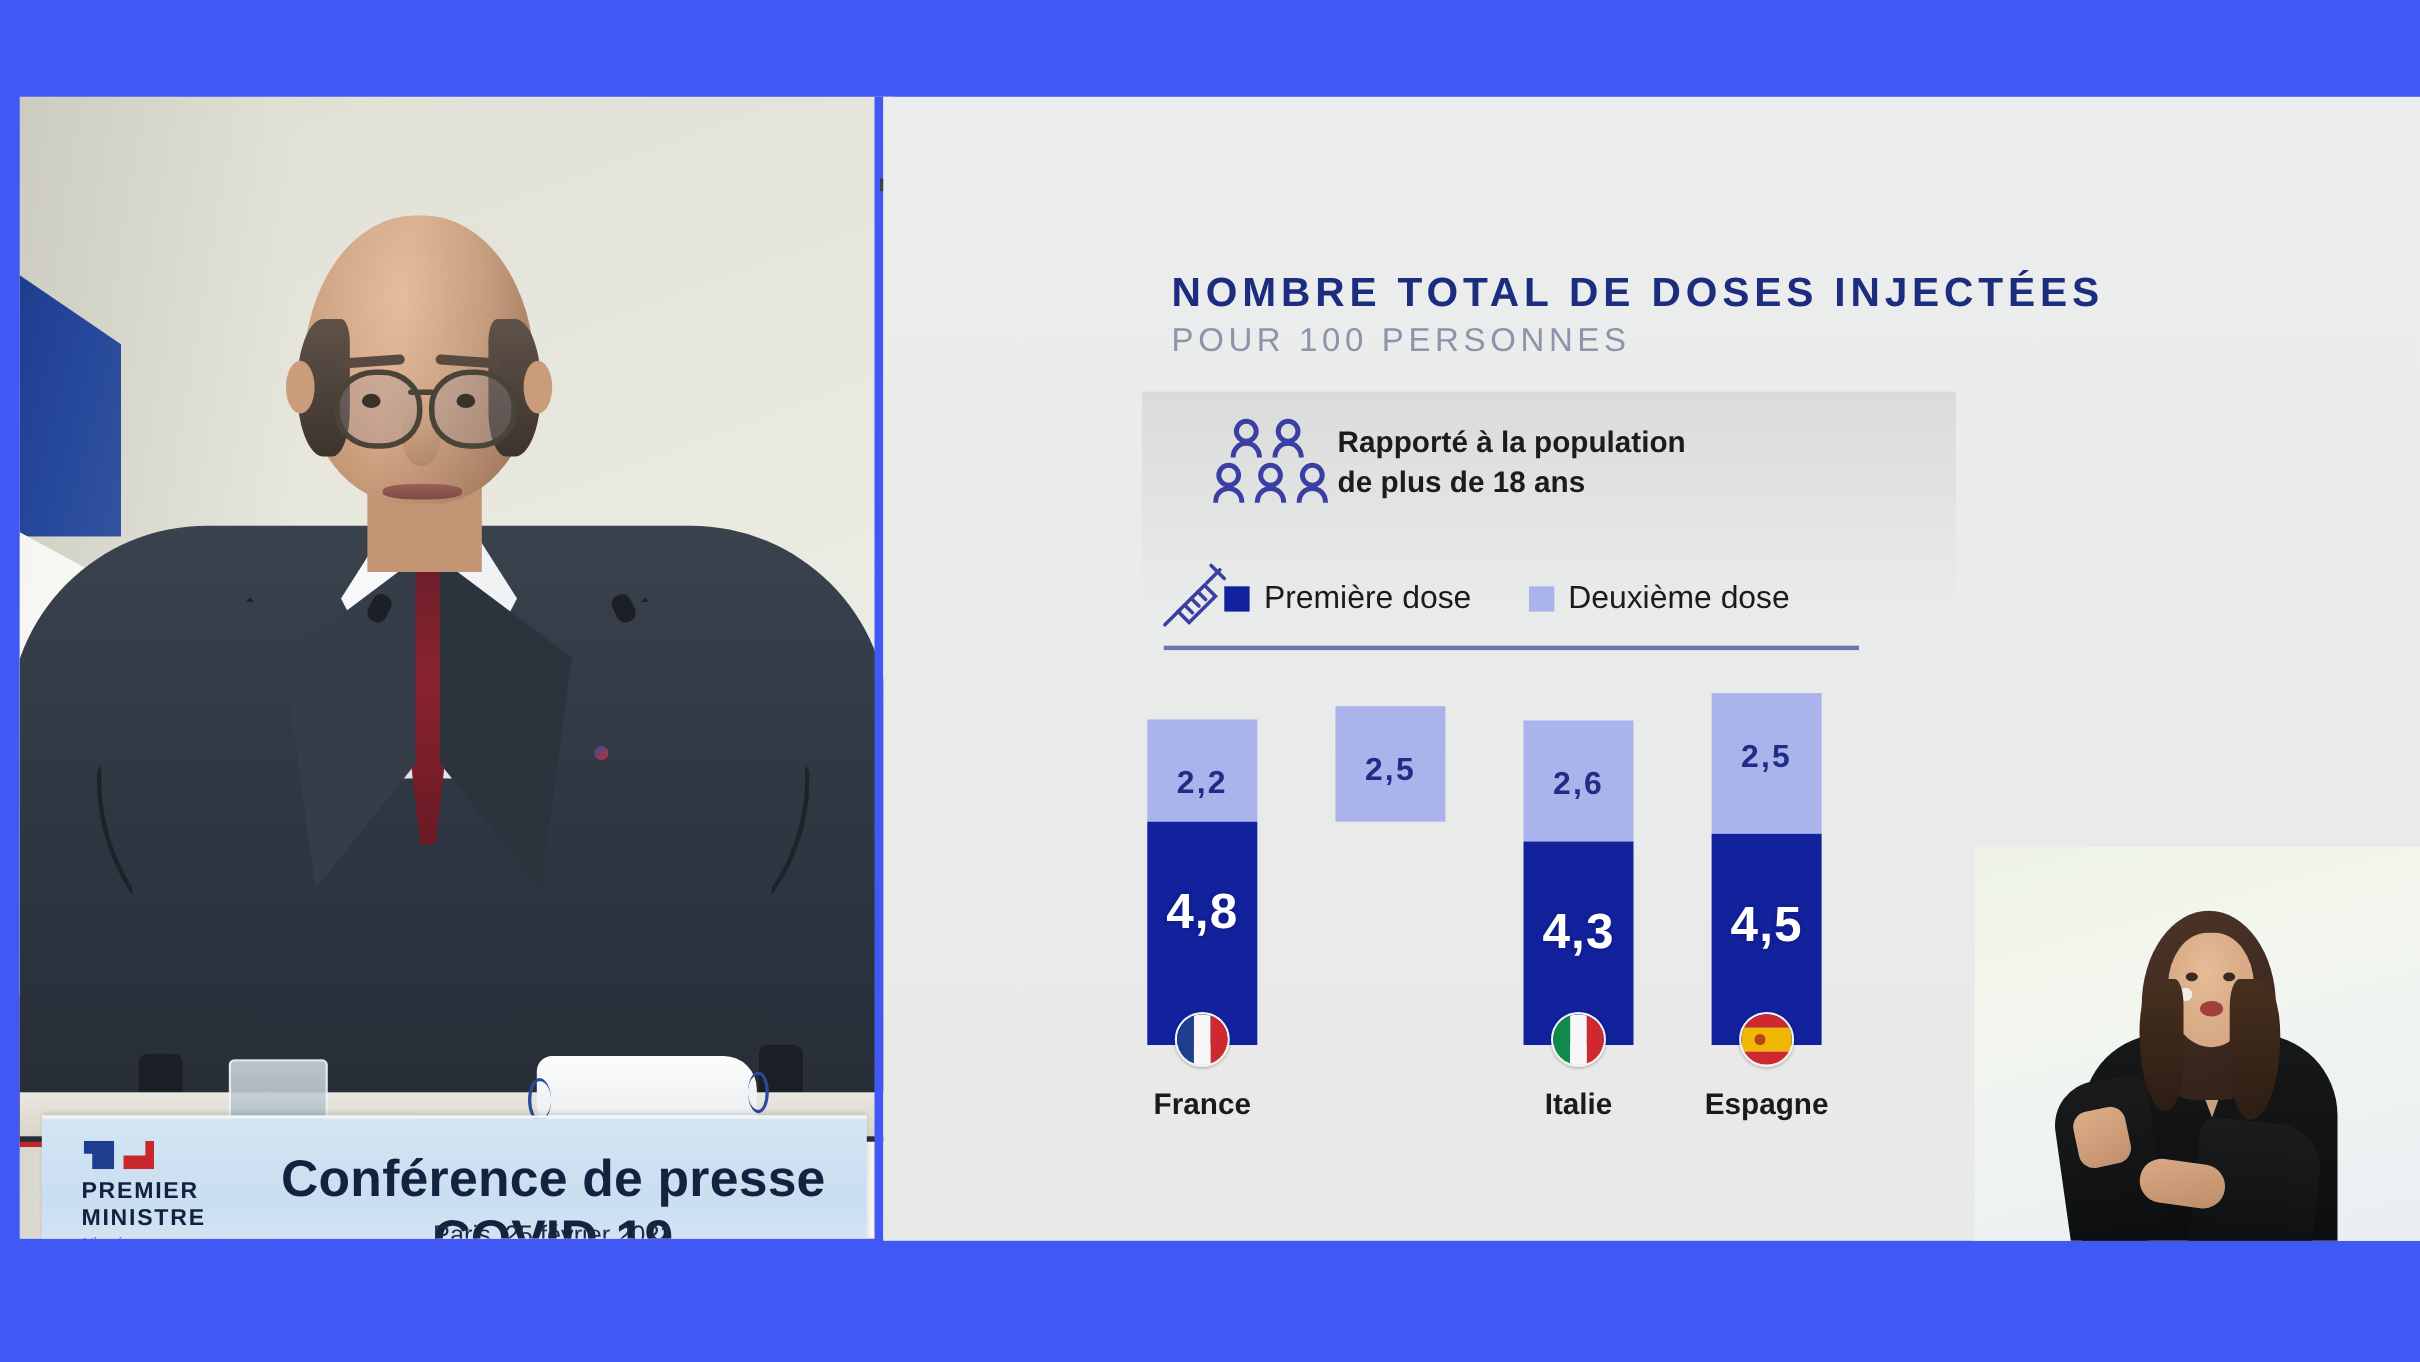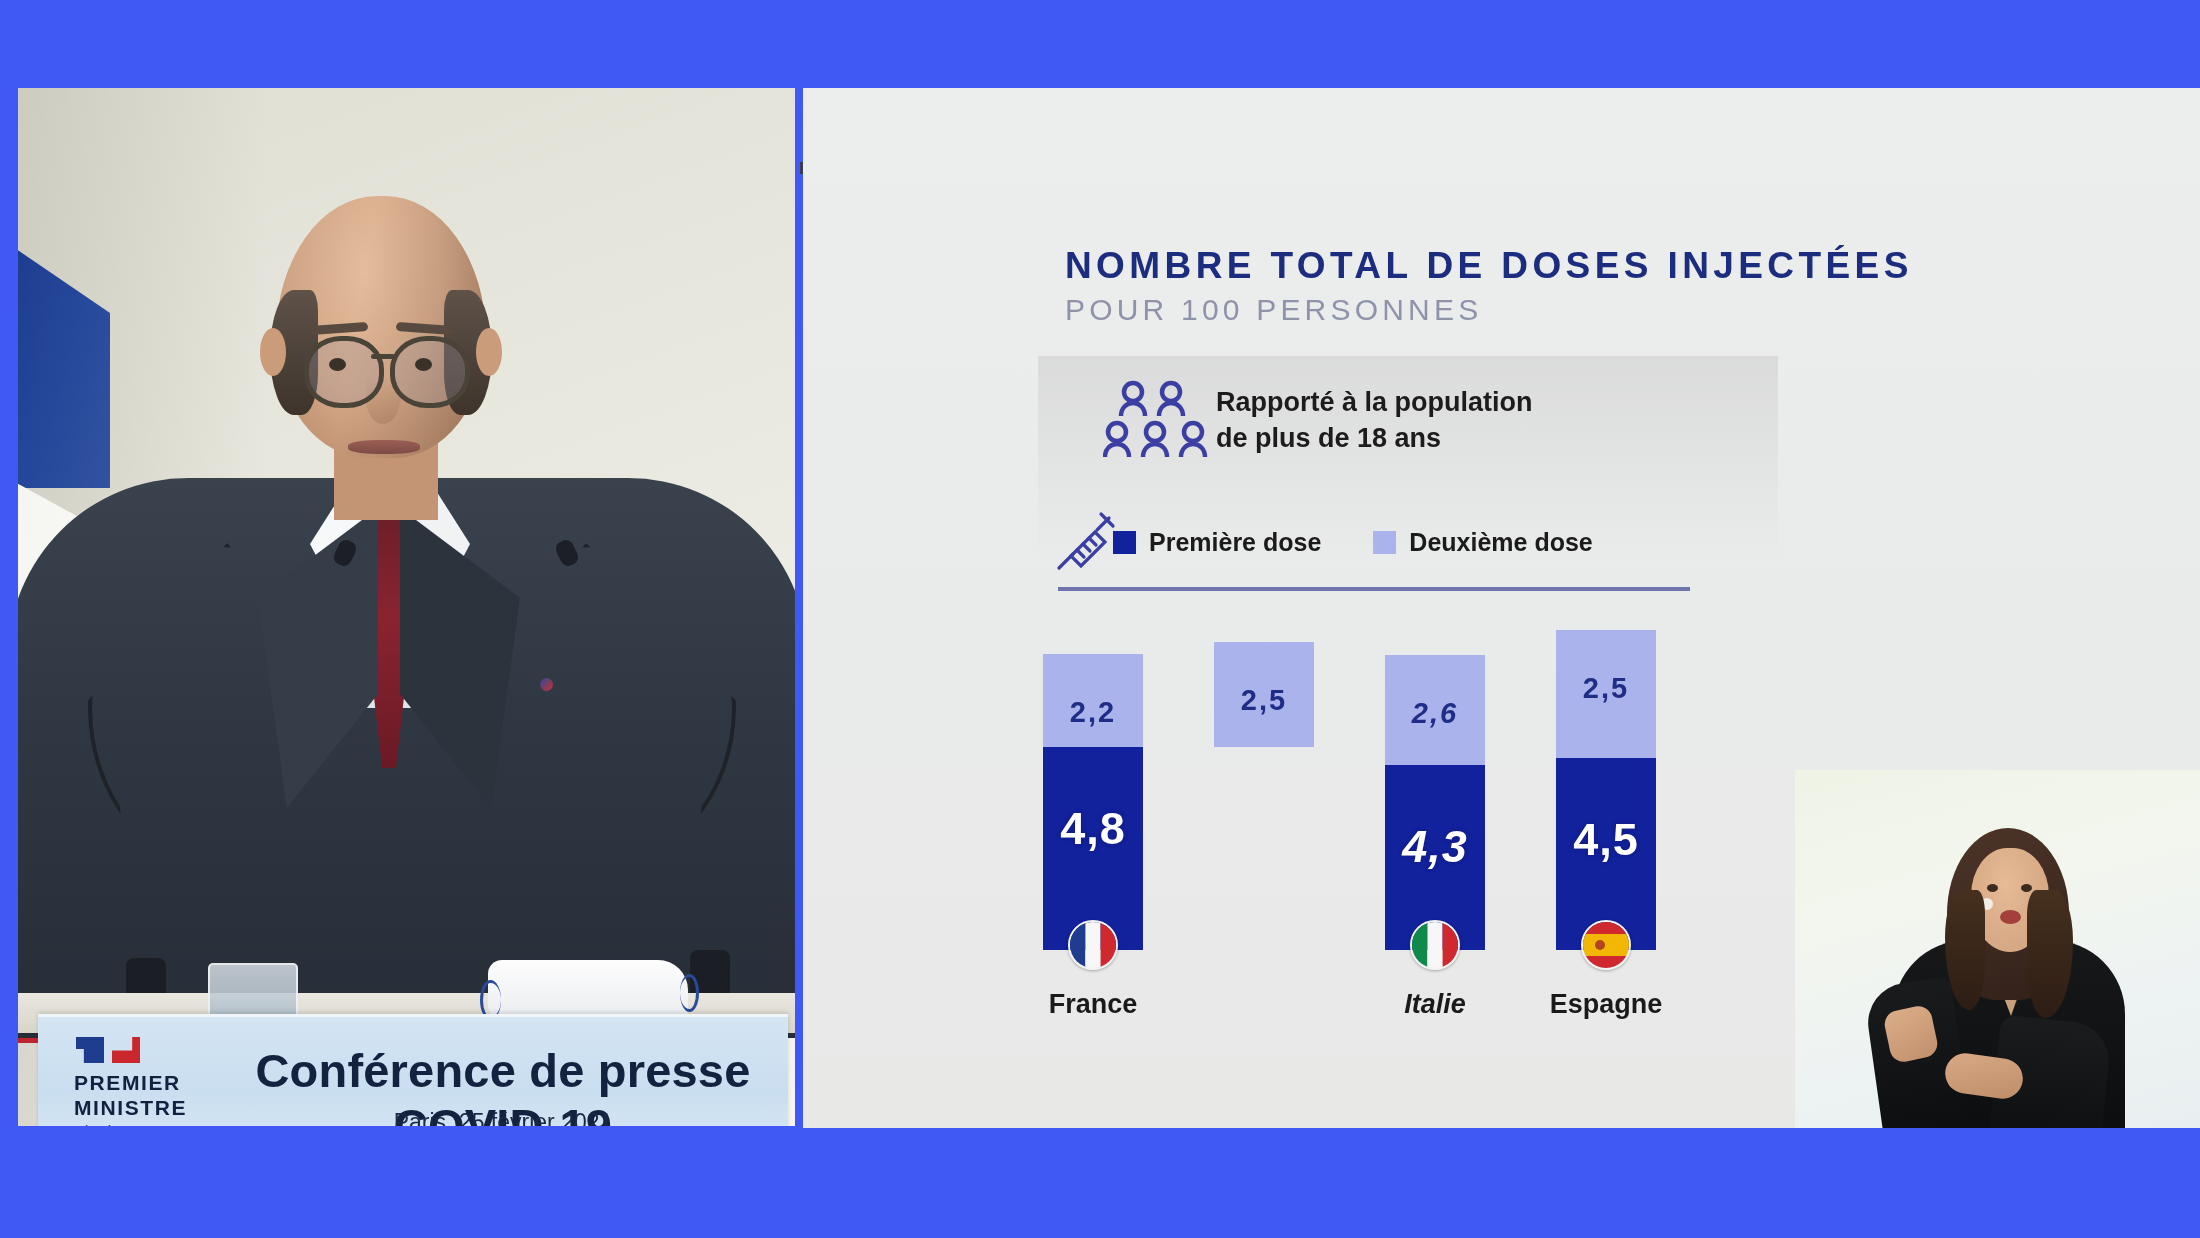--- a/index.html
+++ b/index.html
@@ -125,21 +125,21 @@
 
   .info-panel{position:absolute;left:235px;top:268px;width:740px;height:200px;
     background:linear-gradient(180deg,rgba(205,205,205,.55),rgba(232,232,232,.05));}
 
   .people-icon{position:absolute;left:300px;top:292px;width:120px;height:90px;}
   .pop-text{position:absolute;left:413px;top:296px;font-size:27px;line-height:1.34;color:#1c1c1c;font-weight:600;}
 
   .syringe-icon{position:absolute;left:248px;top:418px;width:70px;height:70px;}
   .legend{position:absolute;left:310px;top:440px;display:flex;align-items:center;gap:13px;}
   .legend .sw{width:23px;height:23px;display:inline-block;}
-  .legend .lbl{font-size:25px;color:#1b1b1b;font-weight:700;}
+  .legend .lbl{font-size:29px;color:#1b1b1b;font-weight:400;}
   .legend .gap{width:26px;}
   .hrule{position:absolute;left:255px;top:499px;width:632px;height:4px;background:#6f74ad;}
 
   .chart{position:absolute;left:240px;top:522px;width:680px;height:340px;}
   .bar-col{position:absolute;bottom:0;width:100px;}
   .seg-top{width:100%;background:#aab3ec;position:relative;}
   .seg-bot{width:100%;background:#12219c;position:relative;}
   .val-top{position:absolute;left:0;right:0;top:42px;text-align:center;font-size:29px;font-weight:700;color:#1f2d86;letter-spacing:2px;}
   .val-bot{position:absolute;left:0;right:0;top:56px;text-align:center;font-size:45px;font-weight:700;color:#ffffff;letter-spacing:1px;
     text-shadow:0 0 4px rgba(0,0,0,.25);}
@@ -327,21 +327,21 @@
           <div class="cname">France</div>
         </div>
       </div>
 
       <div class="bar-col" style="left:171px;height:308px;">
         <div class="seg-top" style="height:105px;">
           <div class="val-top">2,5</div>
         </div>
       </div>
 
-      <div class="bar-col" style="left:342px;height:295px;font-style:italic;">
+      <div class="bar-col" style="left:342px;height:295px;">
         <div class="seg-top" style="height:110px;">
           <div class="val-top">2,6</div>
         </div>
         <div class="seg-bot" style="height:185px;">
           <div class="val-bot">4,3</div>
           <div class="flag-circle">
             <svg viewBox="0 0 46 46" width="46" height="46">
               <rect x="0" y="0" width="15.4" height="46" fill="#0f8a4a"></rect>
               <rect x="15.4" y="0" width="15.2" height="46" fill="#f7f7f7"></rect>
               <rect x="30.6" y="0" width="15.4" height="46" fill="#d0282f"></rect>

